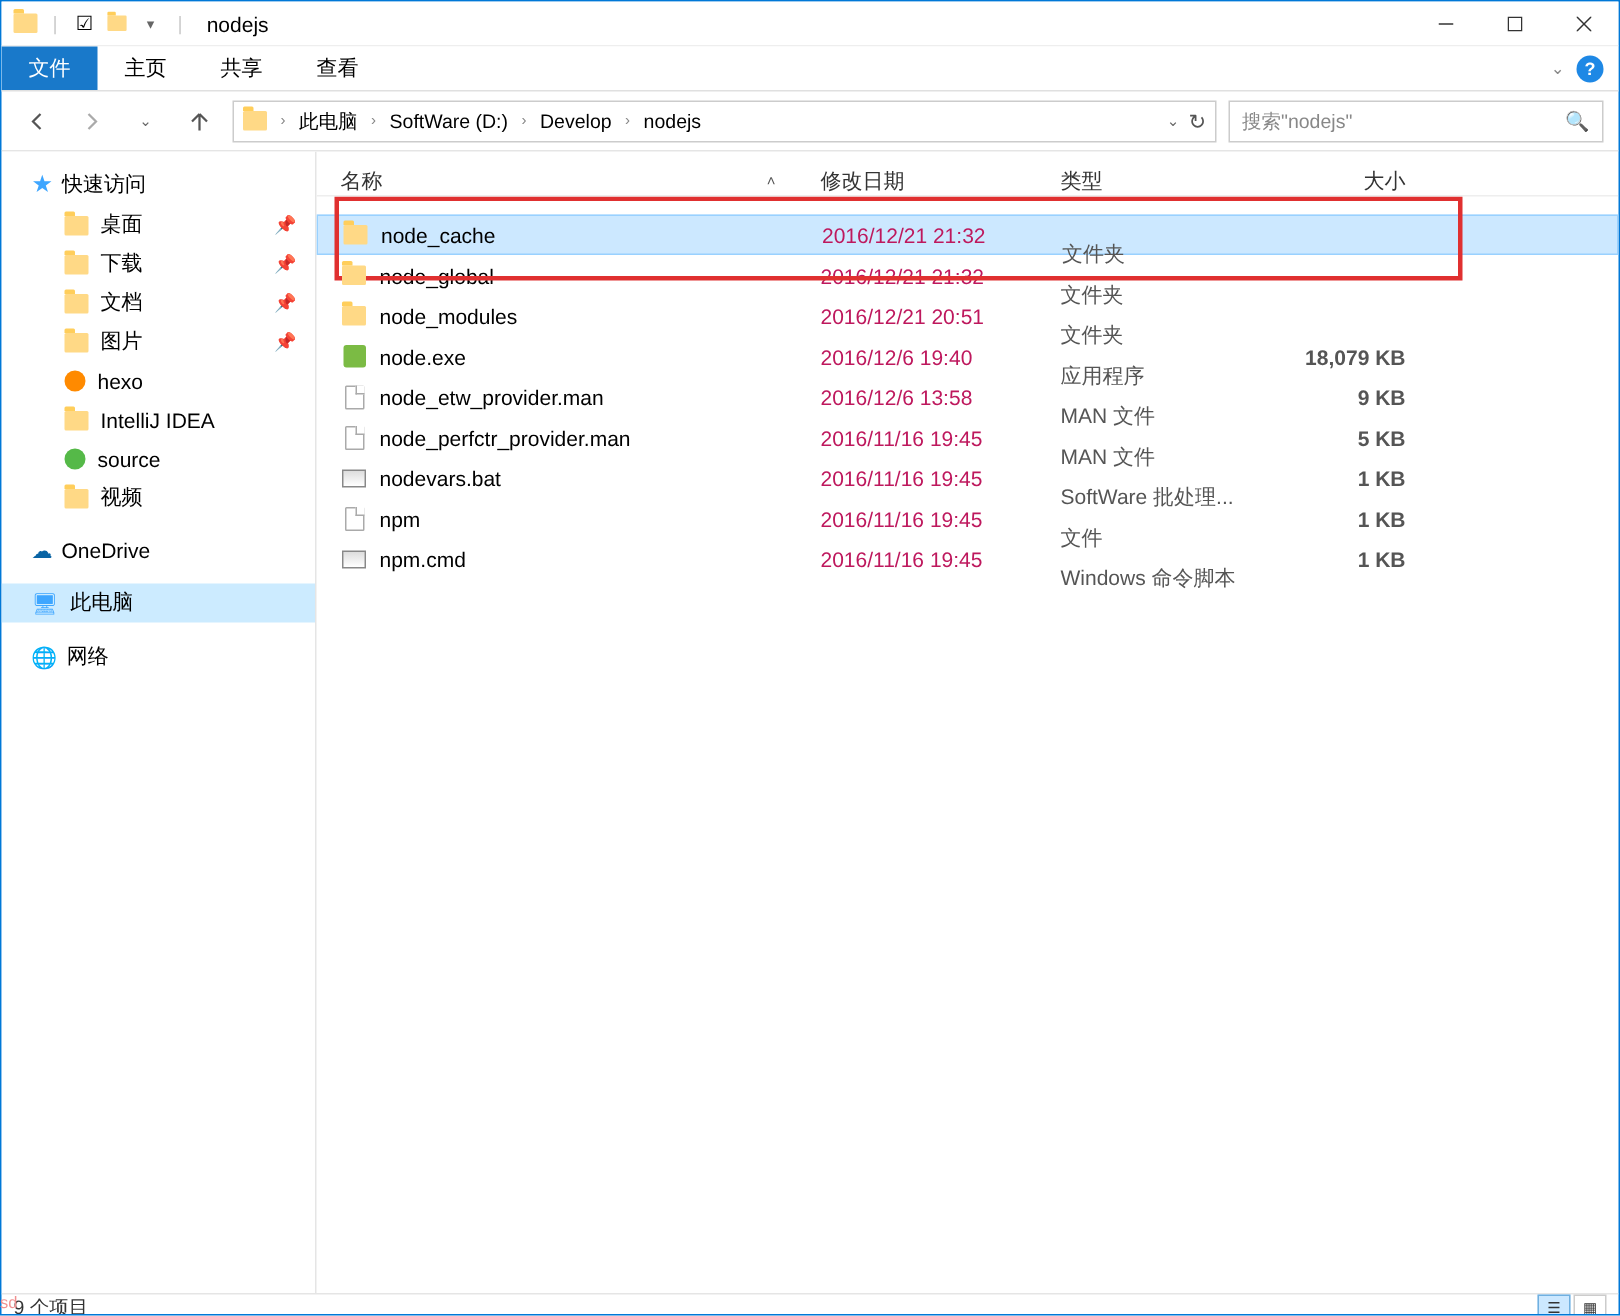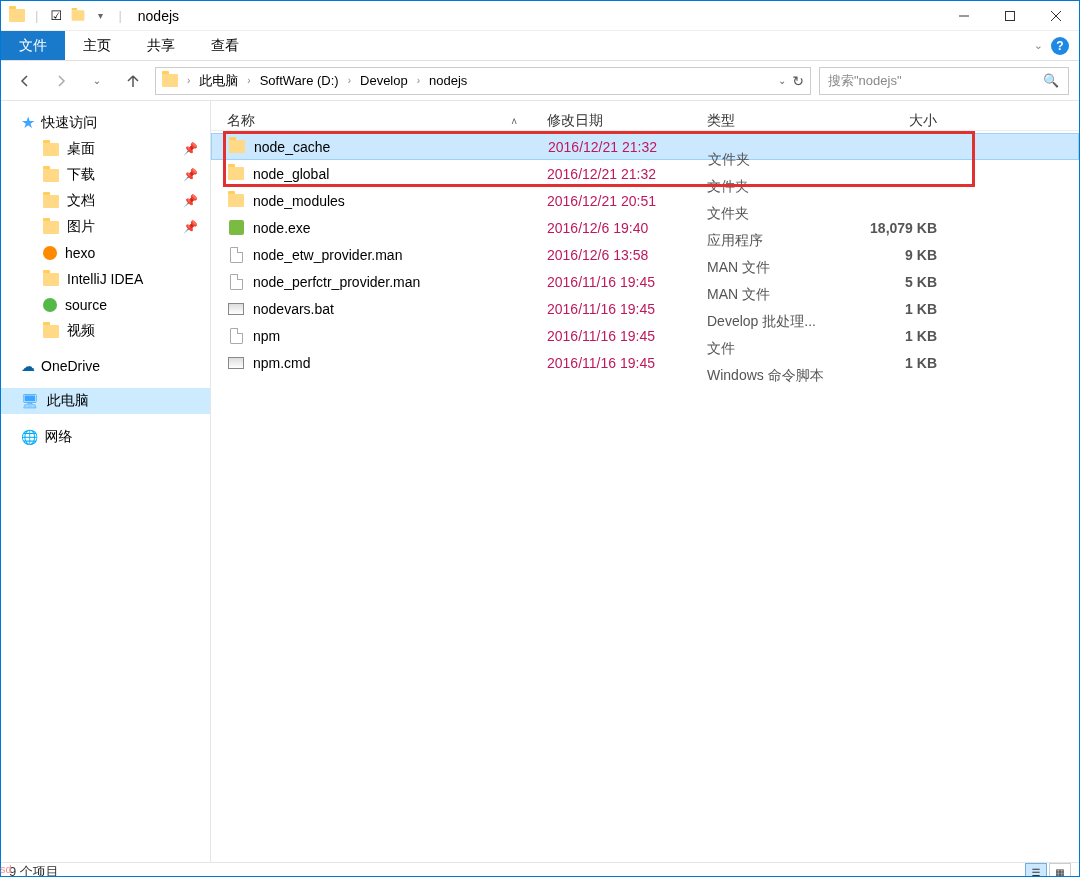--- a/index.html
+++ b/index.html
@@ -50,21 +50,21 @@
 .sicon-source { width: 14px; height: 14px; border-radius: 50%; background: #55b948; }
 
 
 .filearea { flex: 1; display: flex; flex-direction: column; overflow: hidden; }
 .columns { display: flex; align-items: flex-end; height: 30px; border-bottom: 1px solid #eee; padding-left: 16px; font-size: 14px; color: #333; }
 .col-name { width: 320px; display: flex; align-items: center; gap: 40px; }
 .col-name .sort { font-size: 10px; color: #555; margin-left: auto; margin-right: 30px; }
 .col-date { width: 160px; }
 .col-type { width: 150px; }
 .col-size { width: 100px; text-align: right; padding-right: 20px; }
-.filelist { flex: 1; overflow: auto; padding-top: 2px; position: relative; }
+.filelist { flex: 1; overflow: auto; padding-top: 12px; position: relative; }
 .row { display: flex; align-items: center; height: 27px; padding-left: 16px; font-size: 14px; cursor: pointer; }
 .row.selected { background: #cce8ff; border: 1px solid #99d1ff; }
 .row .ricon { width: 18px; height: 18px; margin-right: 8px; display: flex; align-items: center; justify-content: center; }
 .row .rname { width: 294px; }
 .row .rdate { width: 160px; color: #be185d; }
 .row .rtype { width: 150px; color: #555; margin-top: 26px; }
 .row .rsize { width: 100px; text-align: right; color: #555; padding-right: 20px; font-weight: bold; }
 .file-icon { width: 13px; height: 16px; border: 1px solid #aaa; border-radius: 1px; background: #fff; position: relative; }
 .file-icon::before { content: ""; position: absolute; top: -1px; right: -1px; width: 5px; height: 5px; background: #fff; border-left: 1px solid #aaa; border-bottom: 1px solid #aaa; }
 .exe-icon { width: 15px; height: 15px; background: #7bbb44; border-radius: 2px; position: relative; }
@@ -306,21 +306,21 @@
           <span class="rdate">2016/11/16 19:45</span>
           <span class="rtype">MAN 文件</span>
           <span class="rsize">5 KB</span>
         </div>
         <div class="row">
           <span class="ricon">
             <span class="bat-icon"></span>
           </span>
           <span class="rname">nodevars.bat</span>
           <span class="rdate">2016/11/16 19:45</span>
-          <span class="rtype">Develop 批处理...</span>
+          <span class="rtype">SoftWare 批处理...</span>
           <span class="rsize">1 KB</span>
         </div>
         <div class="row">
           <span class="ricon">
             <span class="file-icon"></span>
           </span>
           <span class="rname">npm</span>
           <span class="rdate">2016/11/16 19:45</span>
           <span class="rtype">文件</span>
           <span class="rsize">1 KB</span>

